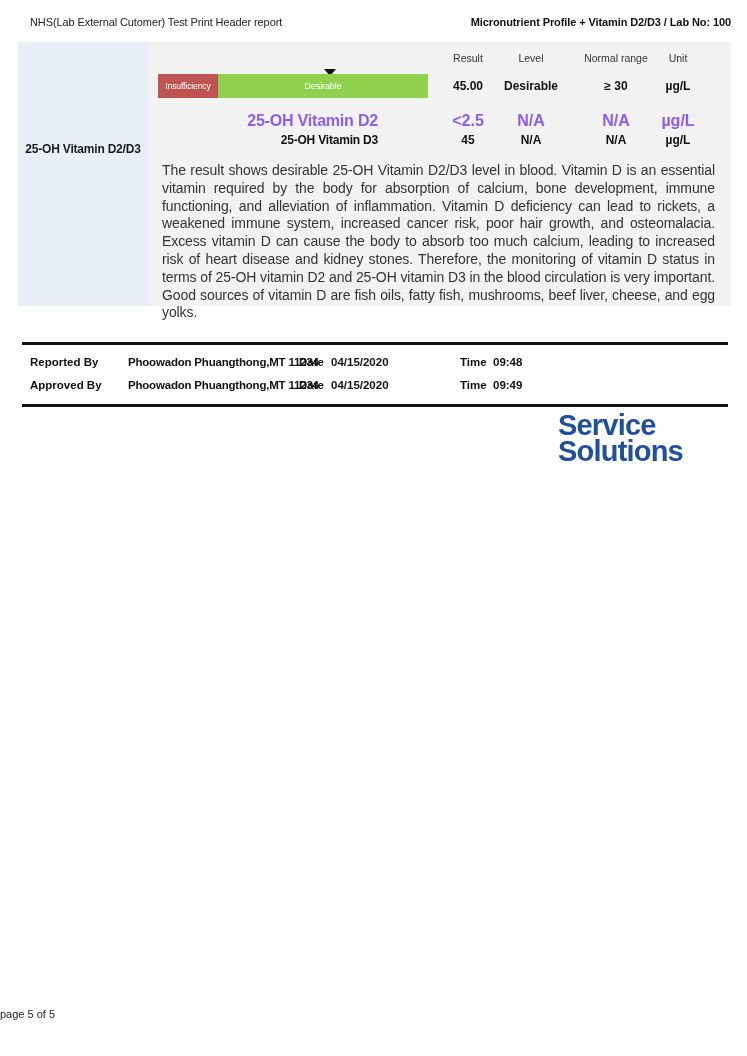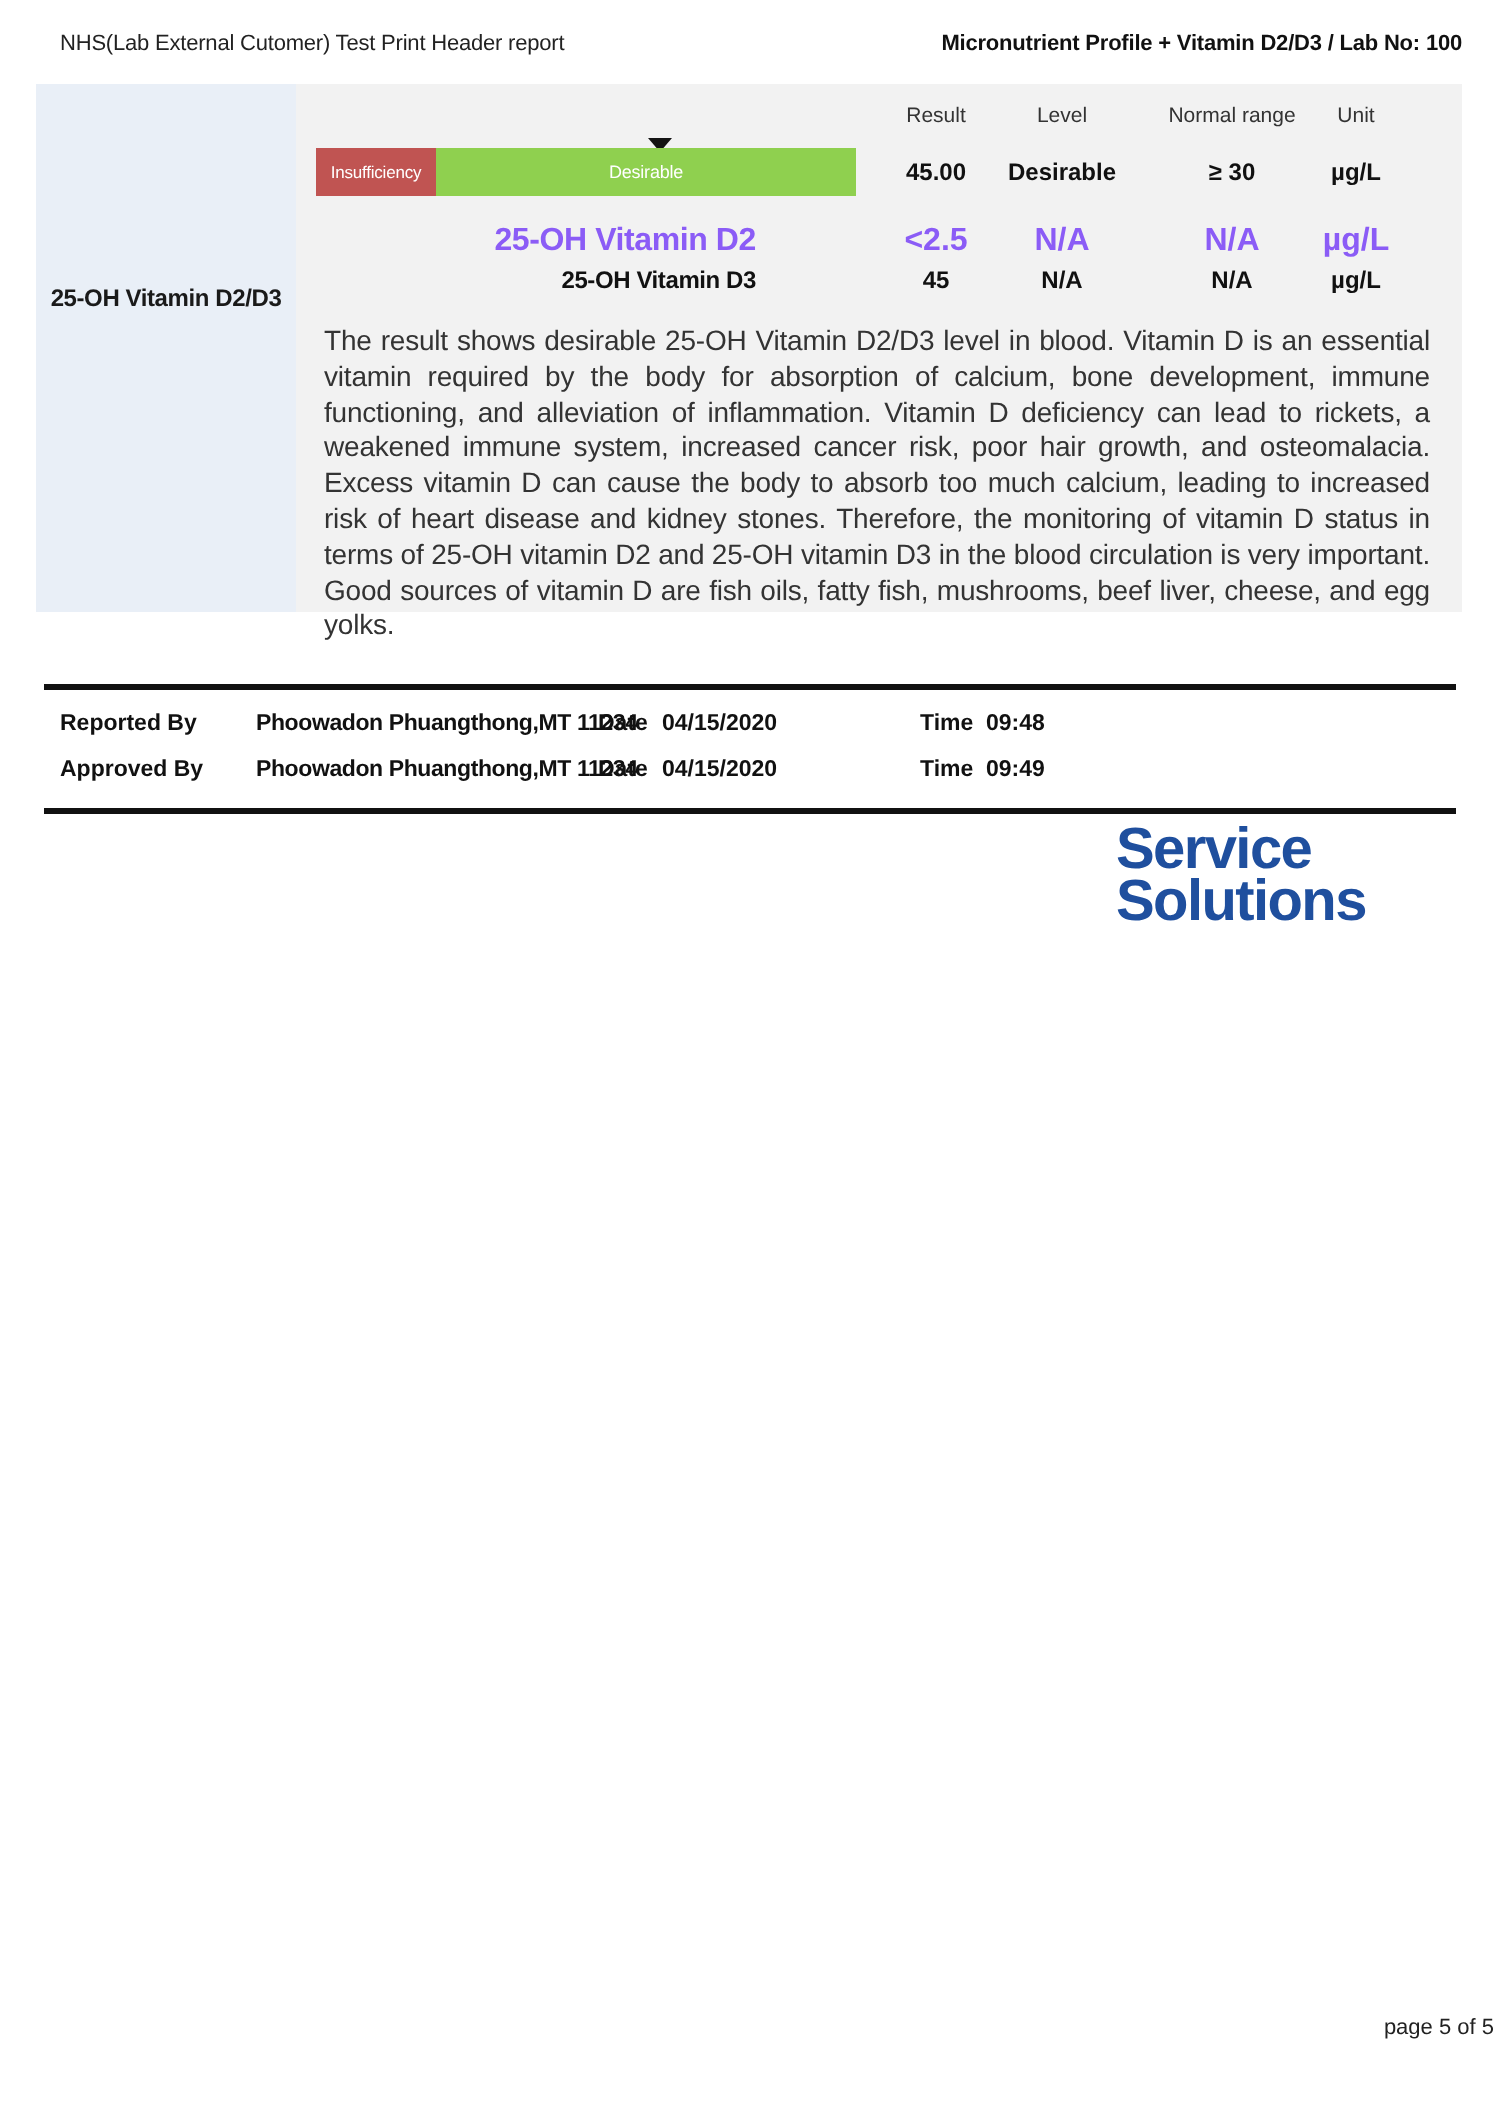--- a/index.html
+++ b/index.html
@@ -105,21 +105,21 @@
   
   .logo {
     position: absolute; left: 558px; top: 412px;
     font-size: 29px; font-weight: bold; line-height: 26px;
     color: #1f4f9e; letter-spacing: -0.8px;
   }
 
   
   .footer {
     position: absolute; left: 0; top: 1008px; width: 747px;
-    text-align: right; font-size: 11px; color: #222;
+    text-align: left; font-size: 11px; color: #222;
   }
 </style>
 </head>
 <body>
 
 <div class="hdr-left">NHS(Lab  External Cutomer) Test Print Header report</div>
 <div class="hdr-right">Micronutrient Profile + Vitamin D2/D3 / Lab No: 100</div>
 
 <div class="content-box">
 

